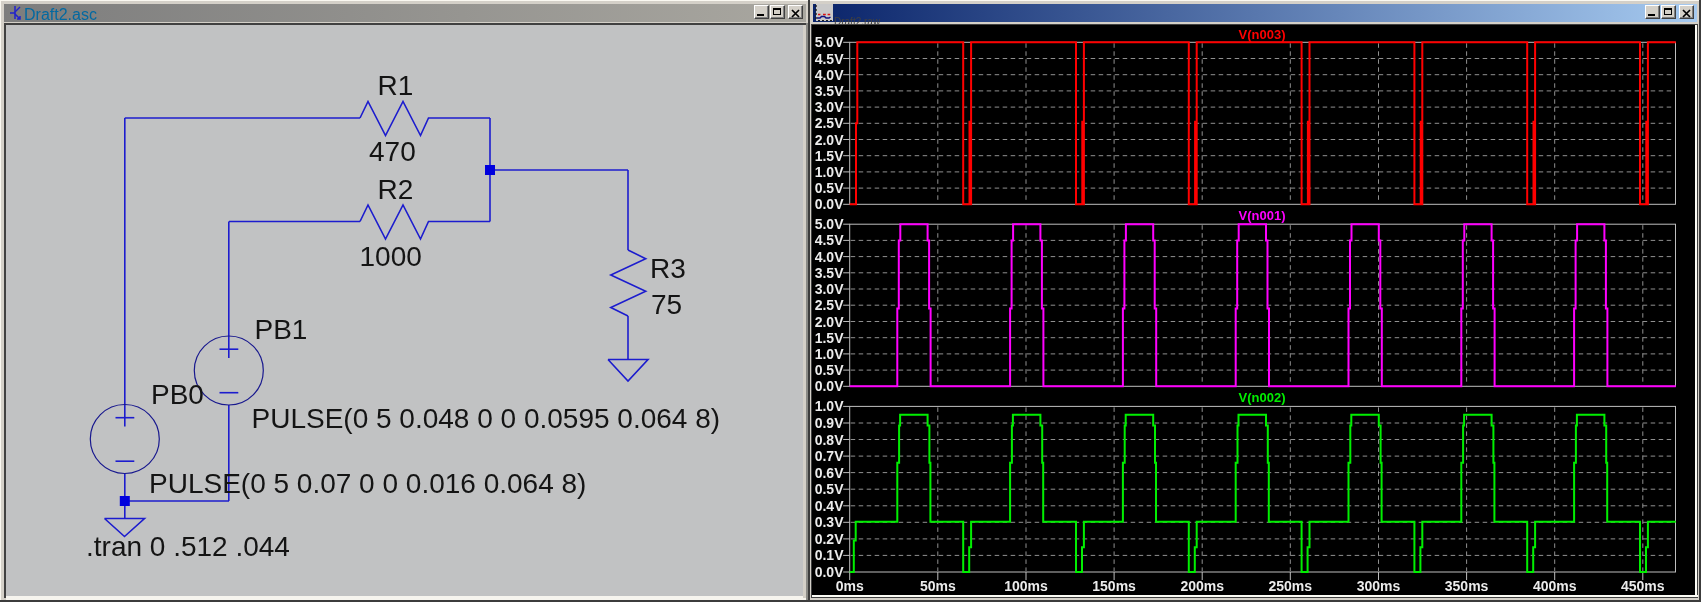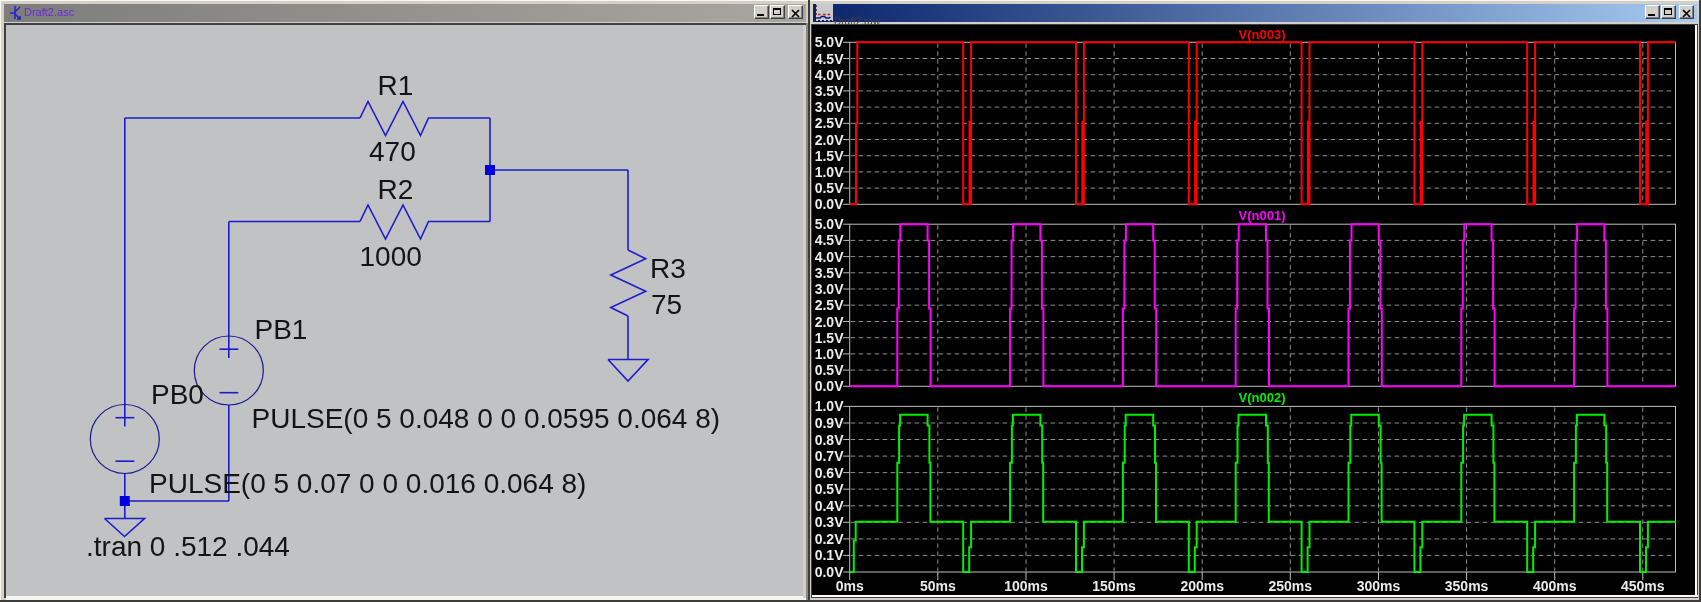--- a/index.html
+++ b/index.html
@@ -4,21 +4,21 @@
 body{width:1701px;height:602px;position:relative;background:#000;font-family:"Liberation Sans",sans-serif;overflow:hidden}
 .btn{position:absolute;width:15px;height:14px;background:#d4d0c8;border-top:1px solid #fff;border-left:1px solid #fff;border-right:1px solid #404040;border-bottom:1px solid #404040;box-shadow:inset -1px -1px 0 #808080}
 </style></head><body>
 
 <div style="position:absolute;left:0;top:0;width:810px;height:602px;background:#d4d0c8">
  <div style="position:absolute;left:0;top:0;width:810px;height:1px;background:#faf8f1"></div>
  <div style="position:absolute;left:0;top:0;width:1px;height:602px;background:#faf8f1"></div>
  <div style="position:absolute;left:808px;top:0;width:2px;height:602px;background:#3c3c3c"></div>
  <div style="position:absolute;left:0;top:600px;width:810px;height:2px;background:#3c3c3c"></div>
  <div style="position:absolute;left:4px;top:4px;width:802px;height:18px;background:linear-gradient(90deg,#7d7d7d,#a9a7a0)"></div>
- <div style="position:absolute;left:24px;top:6px;font-size:11px;color:#6d28d9">Draft2.asc</div>
+ <div style="position:absolute;left:24px;top:6px;font-size:16px;color:#0369a1">Draft2.asc</div>
  <svg style="position:absolute;left:8px;top:5px" width="14" height="16" viewBox="0 0 14 16">
   <g stroke="#2222cc" stroke-width="1.5" fill="none">
    <path d="M7,1 L7,14"></path>
         <path d="M2,8 L7,8"></path>
         <path d="M7,7 L12,2"></path>
         <path d="M7,9 L12,14 M9,14 L12,14 L12,11"></path>
   </g>
     </svg>
  <div class="btn" style="left:754px;top:5px">
       <div style="position:absolute;left:2px;top:8px;width:7px;height:2px;background:#000"></div>

